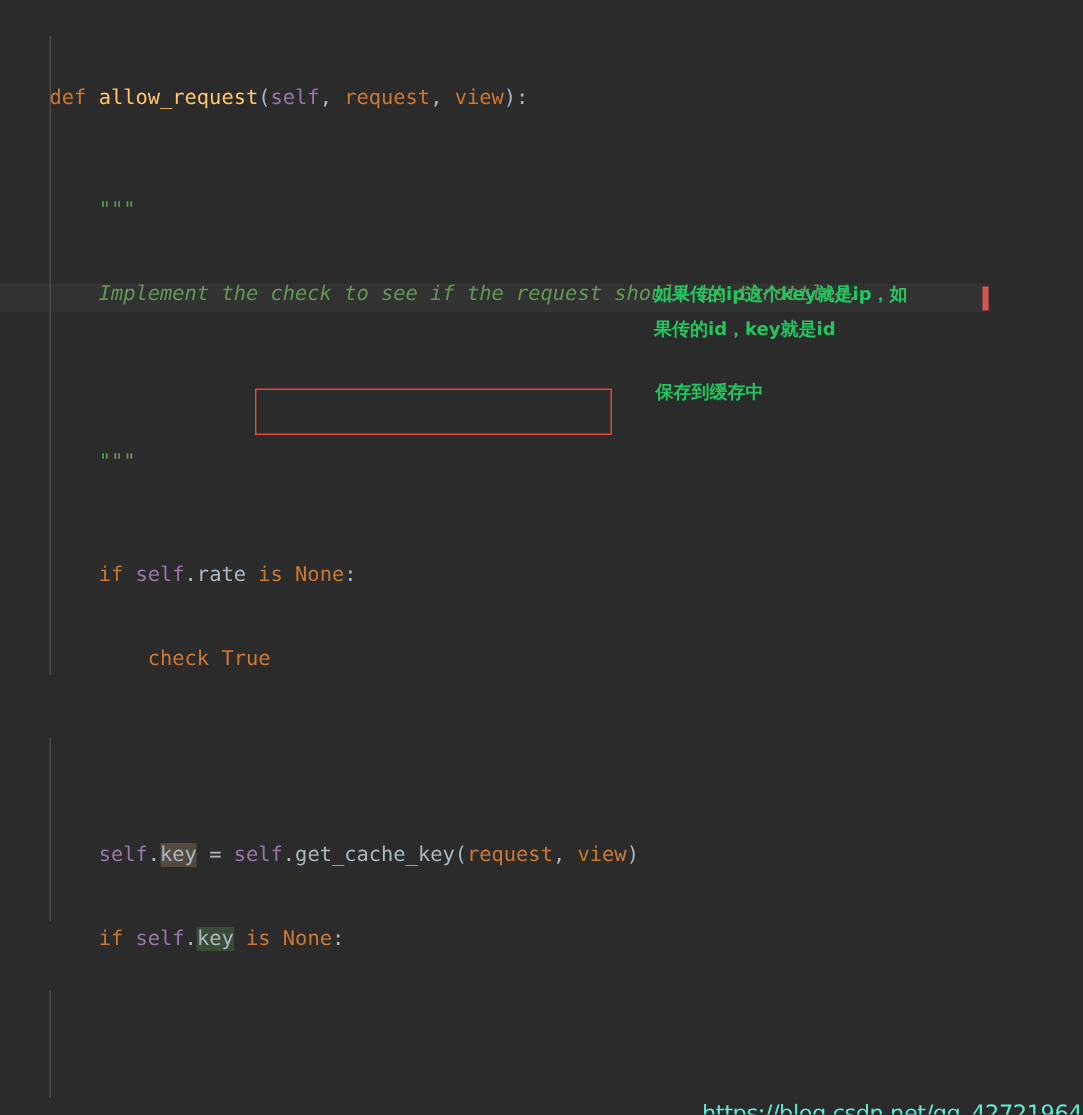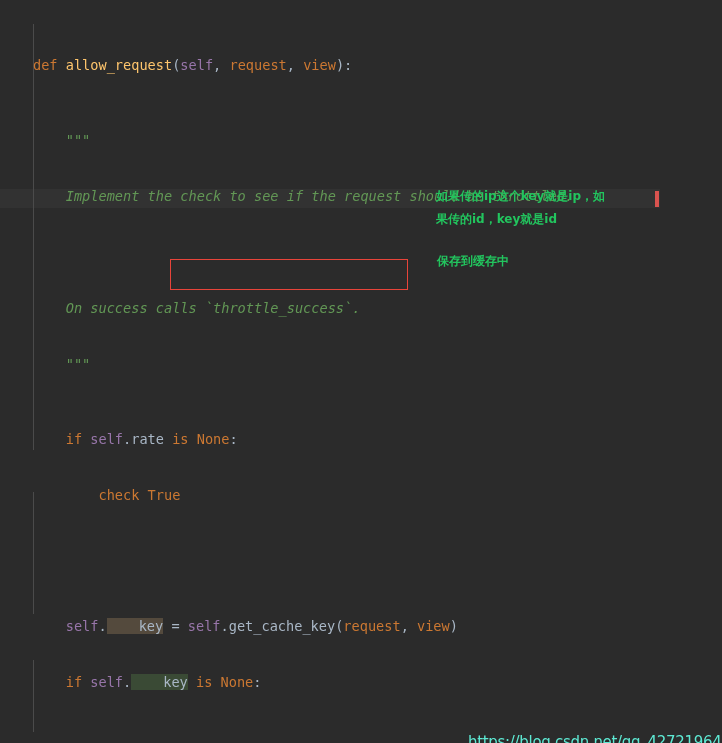--- a/index.html
+++ b/index.html
@@ -47,21 +47,21 @@
     height:18.7px;
     padding-left:33px;
     white-space:pre;
     position:relative;
   }
   
   .kw   {color:#cc7832;}
   .fn   {color:#ffc66d;}
   .self {color:#9876aa;}
   .param{color:#cc7832;}
-  .attr {color:#a9b7c6;padding-left:32px;}
+  .attr {color:#a9b7c6;}
   .doc  {color:#629755;font-style:italic;}
   .pct  {color:#a9b7c6;}
   .hlw  {background:#544a3d;}   
   .hlr  {background:#3a4a35;}   
   .redbox{
     position:absolute;
     border:1px solid #e8443a;
     box-sizing:border-box;
     pointer-events:none;
   }
@@ -96,21 +96,20 @@
   <div class="guide" style="top:492px;height:122px;"></div>
   <div class="guide" style="top:660px;height:72px;"></div>
 
   <div class="code">
 
     <div class="ln" style="top:0"><span class="kw">def </span><span class="fn">allow_request</span><span class="pct">(</span><span class="self">self</span><span class="pct">, </span><span class="param">request</span><span class="pct">, </span><span class="param">view</span><span class="pct">):</span></div>
 
     <div class="ln">    <span class="doc">"""</span></div>
     <div class="ln">    <span class="doc">Implement the check to see if the request should be throttled.</span></div>
     <div class="ln">&nbsp;</div>
-    <div class="ln">    <span class="doc">On success calls `throttle_success`.</span></div>
     <div class="ln">    <span class="doc">"""</span></div>
 
     <div class="ln">    <span class="kw">if </span><span class="self">self</span><span class="pct">.rate </span><span class="kw">is None</span><span class="pct">:</span></div>
     <div class="ln">        <span class="kw">check True</span></div>
     <div class="ln">&nbsp;</div>
 
     <div class="ln">    <span class="self">self</span><span class="pct">.</span><span class="attr hlw">key</span><span class="pct"> = </span><span class="self">self</span><span class="pct">.get_cache_key(</span><span class="param">request</span><span class="pct">, </span><span class="param">view</span><span class="pct">)</span></div>
     <div class="ln">    <span class="kw">if </span><span class="self">self</span><span class="pct">.</span><span class="attr hlr">key</span><span class="pct"> </span><span class="kw">is None</span><span class="pct">:</span></div>
     
     

